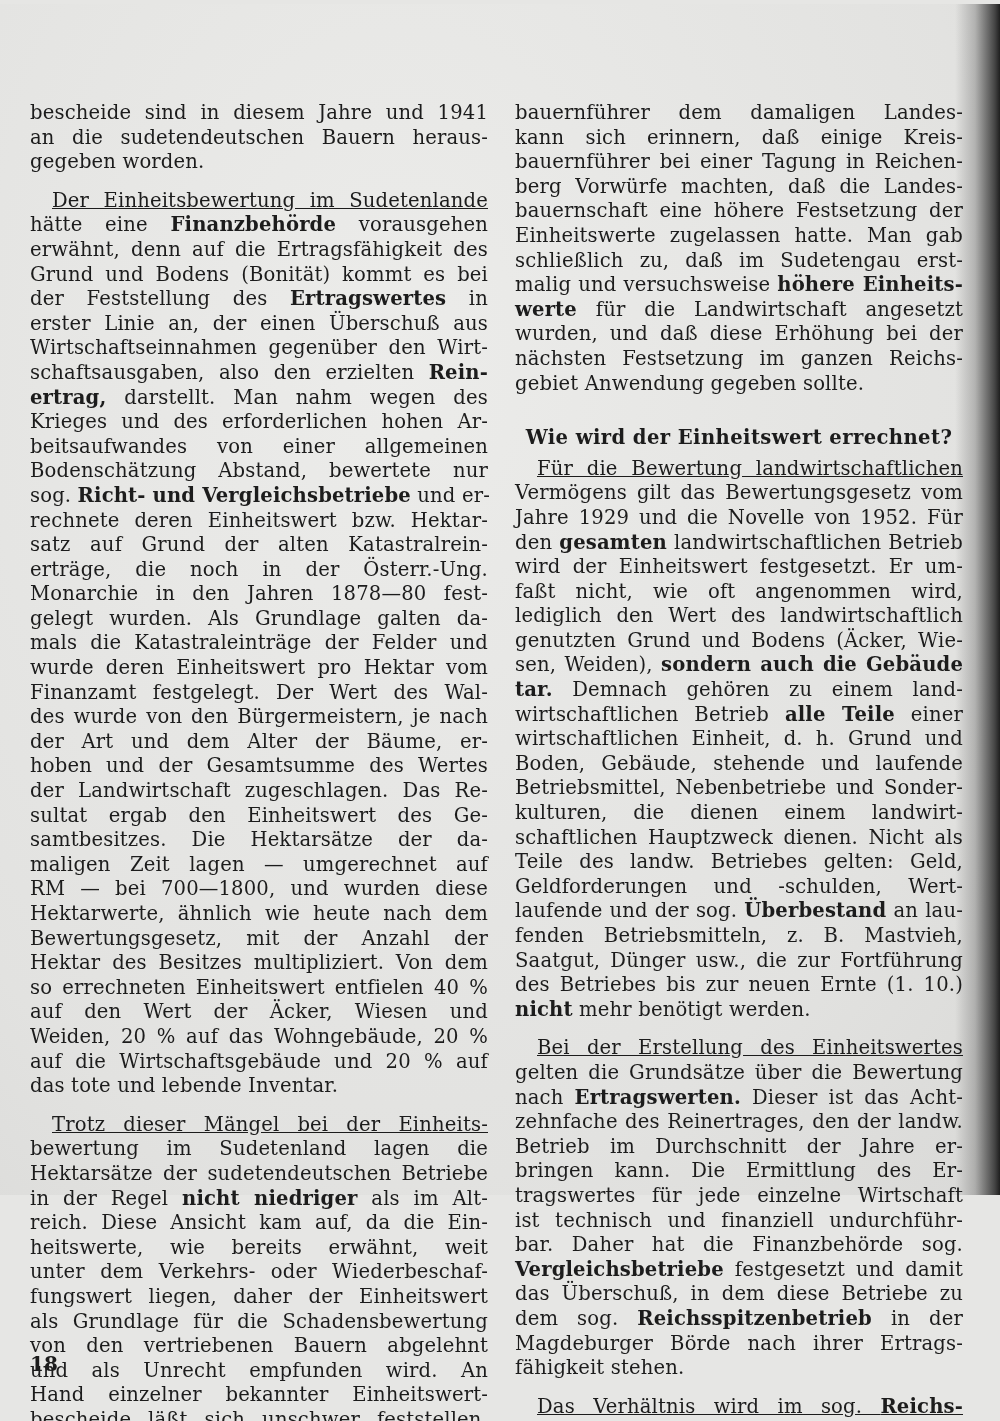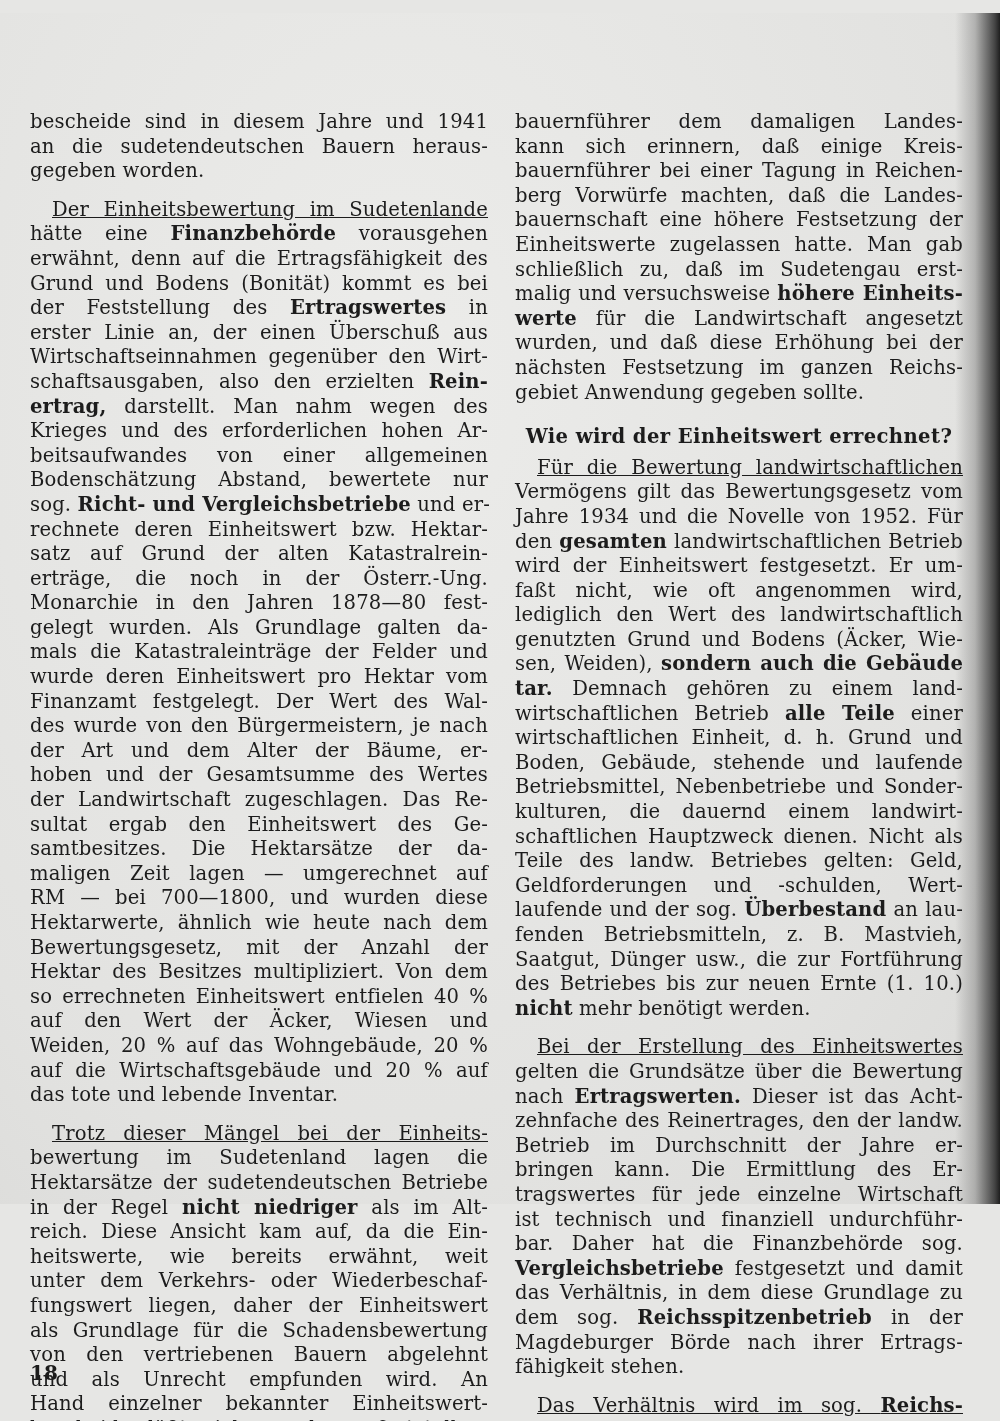--- a/index.html
+++ b/index.html
@@ -4,41 +4,41 @@
 <style>
   html, body { margin: 0; padding: 0; }
   body {
     width: 1000px; height: 1421px; overflow: hidden;
     background: #e6e6e4;
     font-family: "DejaVu Serif", "Liberation Serif", serif;
     color: #1c1c1c;
     position: relative;
   }
   .page {
-    position: absolute; left: 0; top: 13px; width: 1000px; height: 1191px;
+    position: absolute; left: 0; top: 4px; width: 1000px; height: 1191px;
     background:
       linear-gradient(to right, rgba(0,0,0,0) 0px, rgba(0,0,0,0) 955px, rgba(90,90,90,0.35) 975px, rgba(40,40,40,0.85) 995px, rgba(20,20,20,0.95) 1000px),
       radial-gradient(ellipse at 40% 30%, #ececea 0%, #e2e2e0 70%, #d9d9d7 100%);
   }
   .col {
     position: absolute; top: 97px;
     font-size: 19.6px; line-height: 24.6px;
     text-align: justify; hyphens: manual;
     letter-spacing: 0.15px;
   }
   .col-left { left: 30px; width: 458px; }
   .col-right { left: 515px; width: 448px; }
   .line { display: block; white-space: nowrap; text-align: justify; text-align-last: justify; height: 24.6px; overflow: visible; }
   .line.last { text-align-last: left; }
   .para-gap { height: 14px; }
   .indent { padding-left: 22px; text-decoration: underline; }
   b { font-weight: bold; }
   .heading {
     display: block; text-align: center; font-weight: bold;
-    font-size: 19.6px; margin: 20px 0 6px 0; letter-spacing: 0.4px;
+    font-size: 19.6px; margin: 30px 0 6px 0; letter-spacing: 0.4px;
   }
   .page-number {
     position: absolute; left: 30px; top: 1348px;
     font-size: 20px; font-weight: bold;
   }
 </style>
 </head>
 <body>
 
 <div class="page">
@@ -117,33 +117,33 @@
         <span class="line"><span>malig und versuchsweise </span><b>höhere Einheits-</b></span>
         <span class="line"><b>werte</b><span> für die Landwirtschaft angesetzt</span></span>
         <span class="line"><span>wurden, und daß diese Erhöhung bei der</span></span>
         <span class="line"><span>nächsten Festsetzung im ganzen Reichs-</span></span>
         <span class="line last"><span>gebiet Anwendung gegeben sollte.</span></span>
       </div>
       <div class="heading">Wie wird der Einheitswert errechnet?</div>
       <div>
         <span class="line indent"><span>Für die Bewertung landwirtschaftlichen</span></span>
         <span class="line"><span>Vermögens gilt das Bewertungsgesetz vom</span></span>
-        <span class="line"><span>Jahre 1934 und die Novelle von 1952. Für</span></span>
+        <span class="line"><span>Jahre 1929 und die Novelle von 1952. Für</span></span>
         <span class="line"><span>den </span><b>gesamten</b><span> landwirtschaftlichen Betrieb</span></span>
         <span class="line"><span>wird der Einheitswert festgesetzt. Er um-</span></span>
         <span class="line"><span>faßt nicht, wie oft angenommen wird,</span></span>
         <span class="line"><span>lediglich den Wert des landwirtschaftlich</span></span>
         <span class="line"><span>genutzten Grund und Bodens (Äcker, Wie-</span></span>
         <span class="line"><span>sen, Weiden), </span><b>sondern auch die Gebäude</b></span>
         <span class="line"><b>tar.</b><span> Demnach gehören zu einem land-</span></span>
         <span class="line"><span>wirtschaftlichen Betrieb </span><b>alle Teile</b><span> einer</span></span>
         <span class="line"><span>wirtschaftlichen Einheit, d. h. Grund und</span></span>
         <span class="line"><span>Boden, Gebäude, stehende und laufende</span></span>
         <span class="line"><span>Betriebsmittel, Nebenbetriebe und Sonder-</span></span>
-        <span class="line"><span>kulturen, die dauernd einem landwirt-</span></span>
+        <span class="line"><span>kulturen, die dienen einem landwirt-</span></span>
         <span class="line"><span>schaftlichen Hauptzweck dienen. Nicht als</span></span>
         <span class="line"><span>Teile des landw. Betriebes gelten: Geld,</span></span>
         <span class="line"><span>Geldforderungen und -schulden, Wert-</span></span>
         <span class="line"><span>laufende und der sog. </span><b>Überbestand</b><span> an lau-</span></span>
         <span class="line"><span>fenden Betriebsmitteln, z. B. Mastvieh,</span></span>
         <span class="line"><span>Saatgut, Dünger usw., die zur Fortführung</span></span>
         <span class="line"><span>des Betriebes bis zur neuen Ernte (1. 10.)</span></span>
         <span class="line last"><b>nicht</b><span> mehr benötigt werden.</span></span>
       </div>
       <div class="para-gap"></div>
@@ -151,21 +151,21 @@
         <span class="line indent"><span>Bei der Erstellung des Einheitswertes</span></span>
         <span class="line"><span>gelten die Grundsätze über die Bewertung</span></span>
         <span class="line"><span>nach </span><b>Ertragswerten.</b><span> Dieser ist das Acht-</span></span>
         <span class="line"><span>zehnfache des Reinertrages, den der landw.</span></span>
         <span class="line"><span>Betrieb im Durchschnitt der Jahre er-</span></span>
         <span class="line"><span>bringen kann. Die Ermittlung des Er-</span></span>
         <span class="line"><span>tragswertes für jede einzelne Wirtschaft</span></span>
         <span class="line"><span>ist technisch und finanziell undurchführ-</span></span>
         <span class="line"><span>bar. Daher hat die Finanzbehörde sog.</span></span>
         <span class="line"><b>Vergleichsbetriebe</b><span> festgesetzt und damit</span></span>
-        <span class="line"><span>das Verhältnis, in dem diese Grundlage zu</span></span>
+        <span class="line"><span>das Überschuß, in dem diese Betriebe zu</span></span>
         <span class="line"><span>dem sog. </span><b>Reichsspitzenbetrieb</b><span> in der</span></span>
         <span class="line"><span>Magdeburger Börde nach ihrer Ertrags-</span></span>
         <span class="line last"><span>fähigkeit stehen.</span></span>
       </div>
       <div class="para-gap"></div>
       <div>
         <span class="line indent"><span>Das Verhältnis wird im sog. </span><b>Reichs-</b></span>
       </div>
     </div>
   <div class="page-number">18</div>

